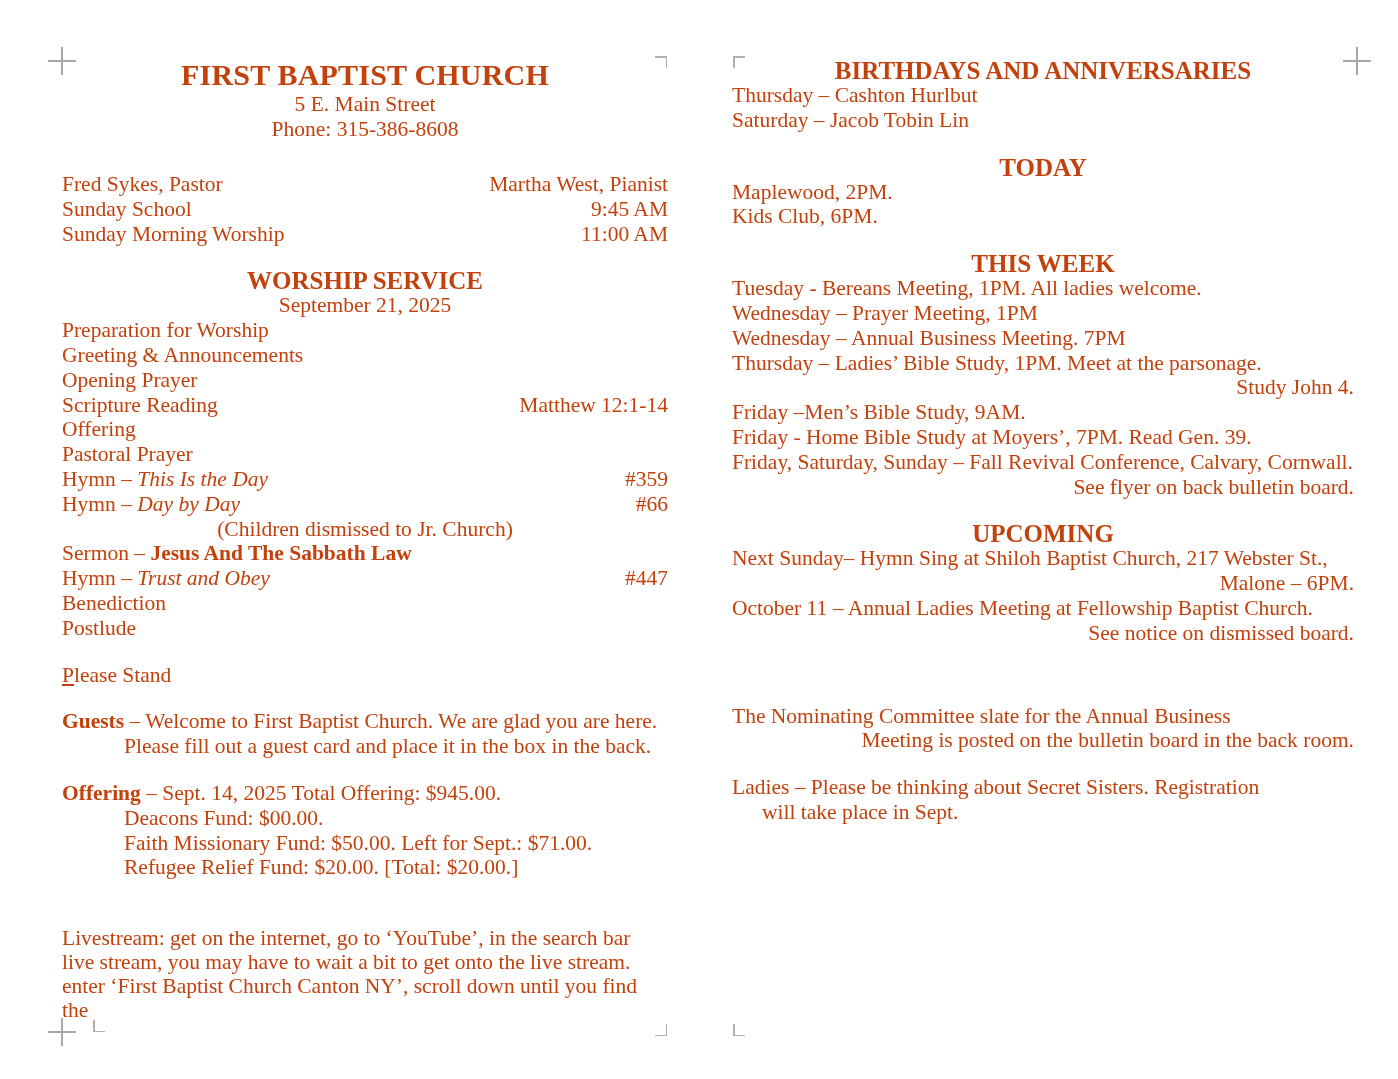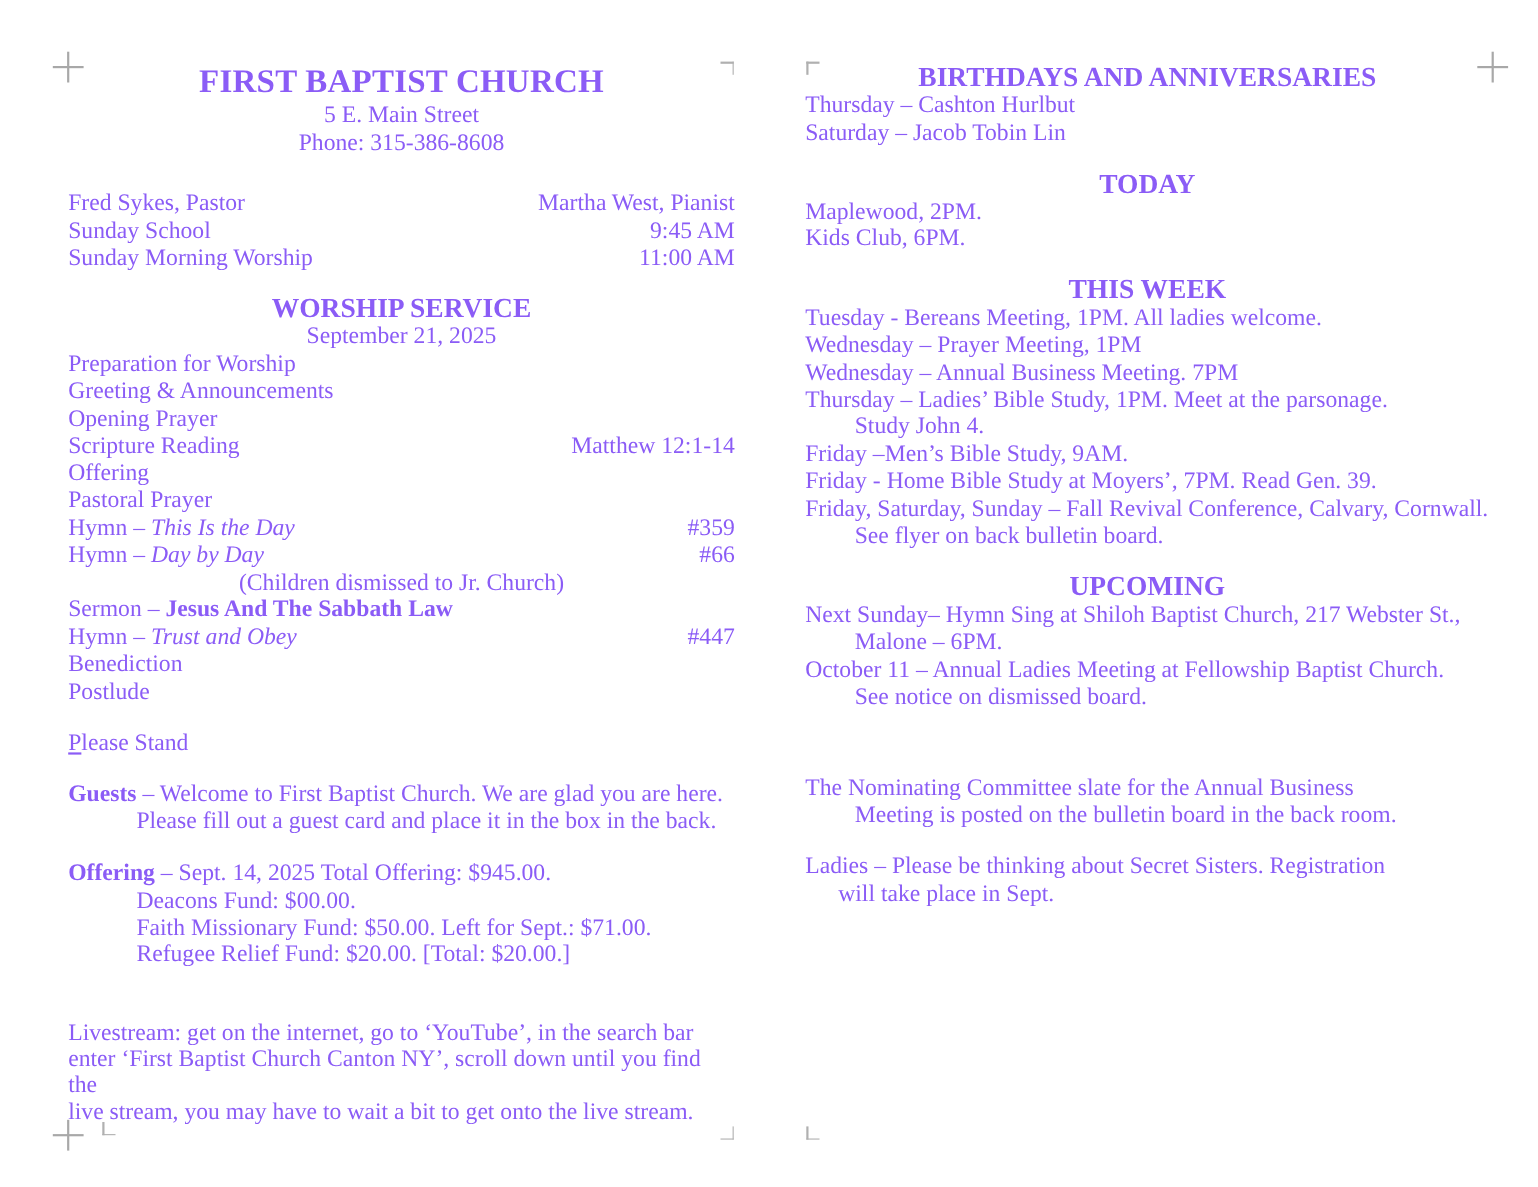--- a/index.html
+++ b/index.html
@@ -7,21 +7,21 @@
     margin: 0;
     padding: 0;
     background: #ffffff;
   }
   .page {
     position: relative;
     width: 1398px;
     height: 1079px;
     background: #ffffff;
     font-family: "Liberation Serif", "DejaVu Serif", serif;
-    color: #8b5cf6;
+    color: #c2410c;
     overflow: hidden;
   }
 
   
   .mark {
     position: absolute;
     pointer-events: none;
   }
   .crosshair::before,
   .crosshair::after {
@@ -85,21 +85,21 @@
     display: flex;
     justify-content: space-between;
     align-items: baseline;
     line-height: 24.8px;
     white-space: nowrap;
   }
   .row .lbl { text-align: left; }
   .row .val { text-align: right; }
 
   .line { line-height: 24.8px; }
-  .indent1 { padding-left: 45px; }
+  .indent1 { padding-left: 45px; text-align: right; }
   .indent2 { padding-left: 62px; }
   .indent3 { padding-left: 30px; }
 
   .ul-first { text-decoration: none; }
 
   .spacer-s { height: 12px; }
   .spacer-m { height: 22px; }
   .spacer-l { height: 30px; }
   .spacer-xl { height: 46px; }
 
@@ -222,22 +222,22 @@
     <div id="offering-details">
         <div class="line indent2">Deacons Fund: $00.00.</div>
         <div class="line indent2">Faith Missionary Fund: $50.00.  Left for Sept.: $71.00.</div>
         <div class="line indent2">Refugee Relief Fund: $20.00.  [Total: $20.00.]</div>
       </div>
 
     <div class="spacer-xl"></div>
 
     <div id="livestream-lines">
         <div class="small-para">Livestream:  get on the internet, go to ‘YouTube’, in the search bar</div>
+        <div class="small-para">live stream, you may have to wait a bit to get onto the live stream.</div>
         <div class="small-para">enter ‘First Baptist Church Canton NY’, scroll down until you find the</div>
-        <div class="small-para">live stream, you may have to wait a bit to get onto the live stream.</div>
       </div>
   </div>
 
   <div class="col col-right" style="top:58px;">
 
     <div class="sec-head">BIRTHDAYS AND ANNIVERSARIES</div>
     <div id="birthday-entries">
         <div class="line">Thursday – Cashton Hurlbut</div>
         <div class="line">Saturday – Jacob Tobin Lin</div>
       </div>

